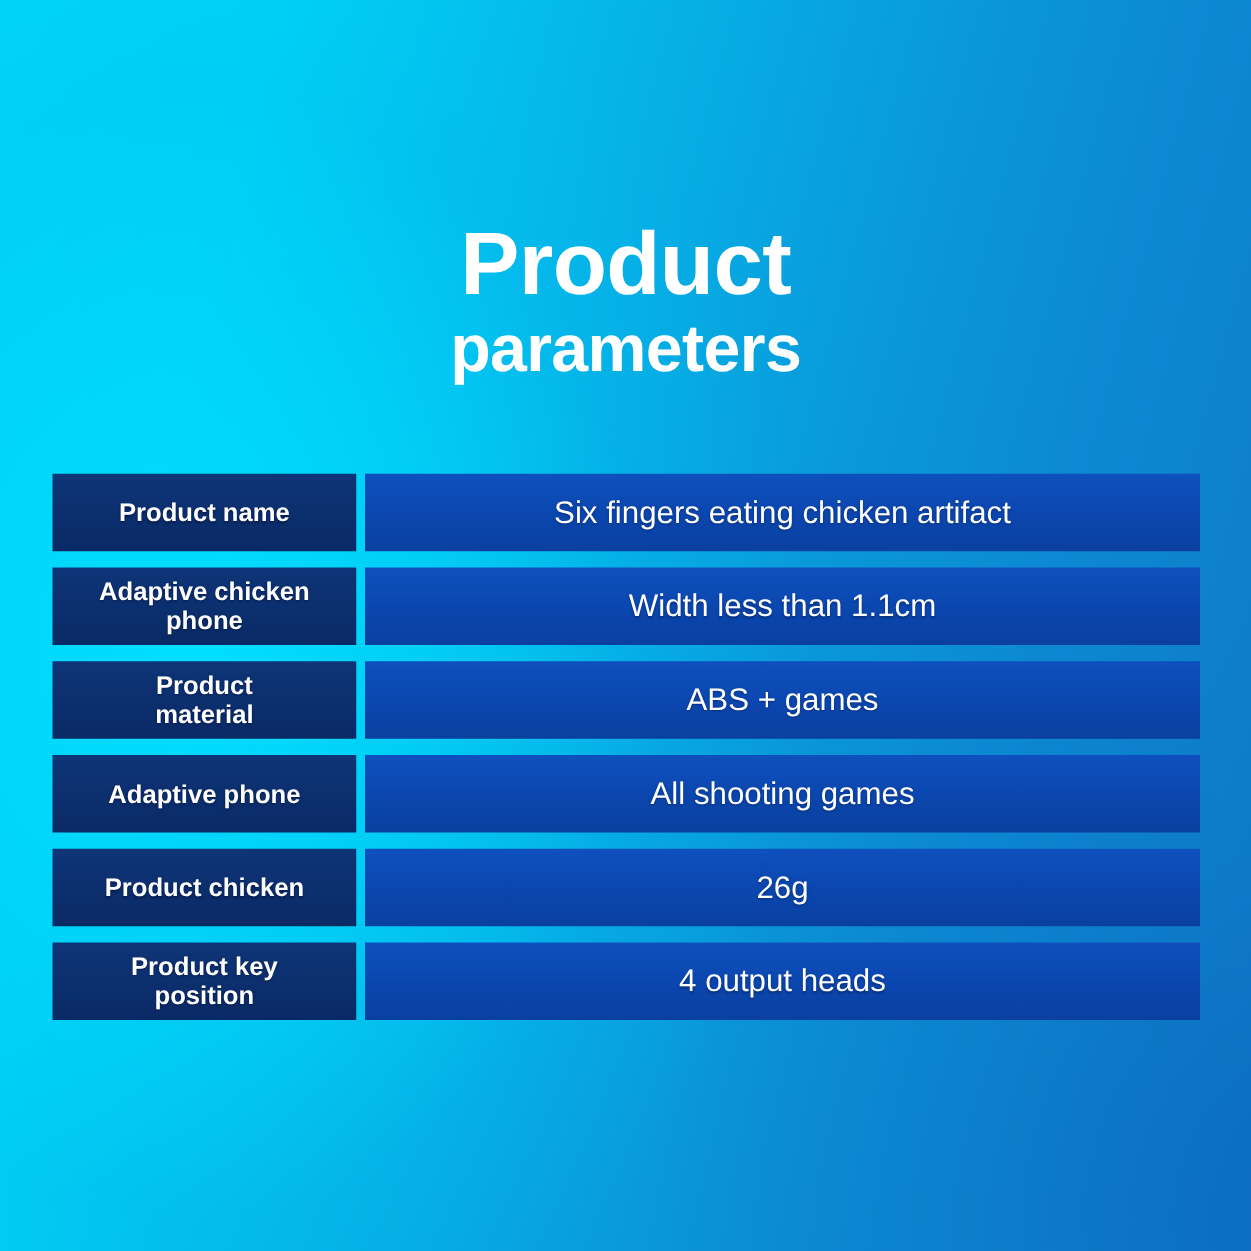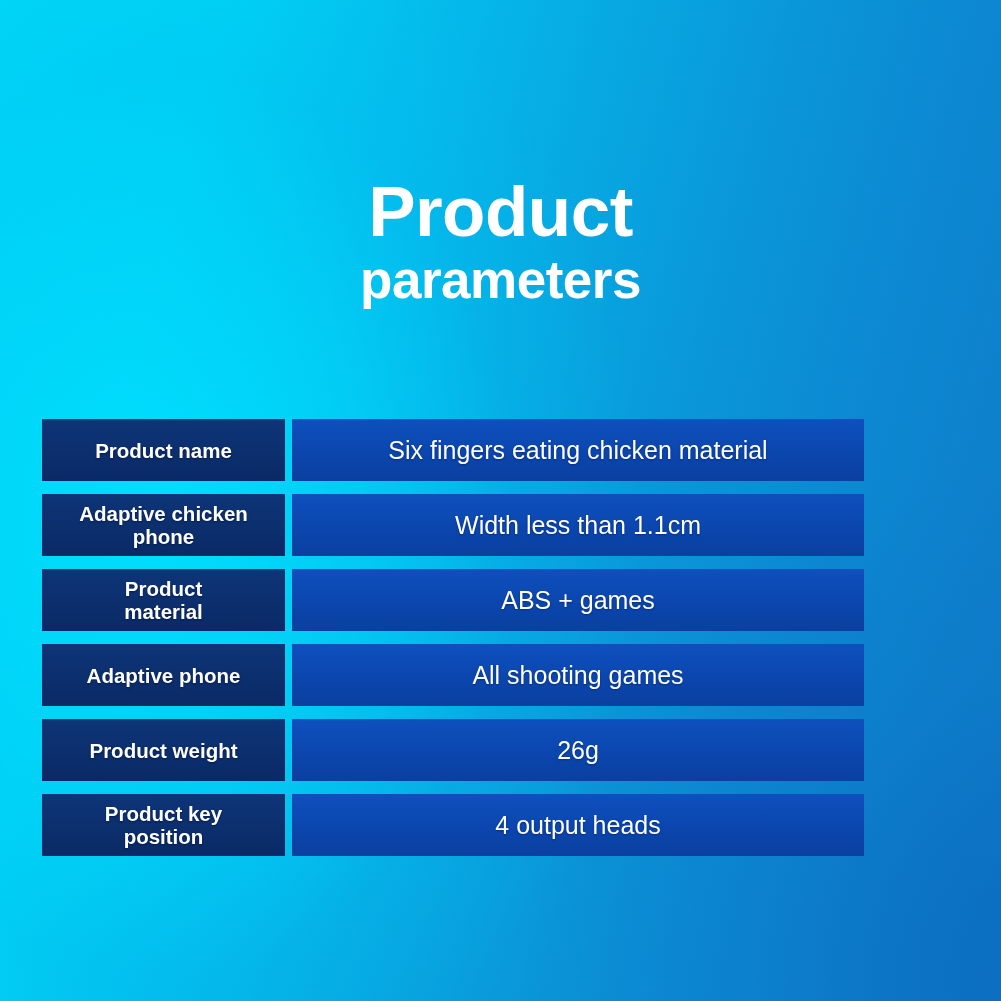--- a/index.html
+++ b/index.html
@@ -74,22 +74,21 @@
   }
   .title-line.line2 {
     font-size: 53px;
   }
 
   
   #spec-table {
     position: absolute;
     left: 42px;
     top: 379px;
-    width: 822px;
-    margin-top: 40px;
+    width: 918px;
   }
   .spec-row {
     display: flex;
     width: 100%;
     height: 62px;
     margin-bottom: 13px;
   }
   .spec-row:last-child { margin-bottom: 0; }
 
   .spec-label {
@@ -136,42 +135,42 @@
 
   <div id="title-block">
     <span class="title-line line1">Product</span>
     <span class="title-line line2">parameters</span>
   </div>
 
   <div id="spec-table">
 
     <div class="spec-row">
       <div class="spec-label">Product name</div>
-      <div class="spec-value">Six fingers eating chicken material</div>
+      <div class="spec-value">Six fingers eating chicken artifact</div>
     </div>
 
     <div class="spec-row">
       <div class="spec-label">Adaptive chicken
 phone</div>
       <div class="spec-value">Width less than 1.1cm</div>
     </div>
 
     <div class="spec-row">
       <div class="spec-label">Product
 material</div>
       <div class="spec-value">ABS + games</div>
     </div>
 
     <div class="spec-row">
       <div class="spec-label">Adaptive phone</div>
       <div class="spec-value">All shooting games</div>
     </div>
 
     <div class="spec-row">
-      <div class="spec-label">Product weight</div>
+      <div class="spec-label">Product chicken</div>
       <div class="spec-value">26g</div>
     </div>
 
     <div class="spec-row">
       <div class="spec-label">Product key
 position</div>
       <div class="spec-value">4 output heads</div>
     </div>
 
   </div>

